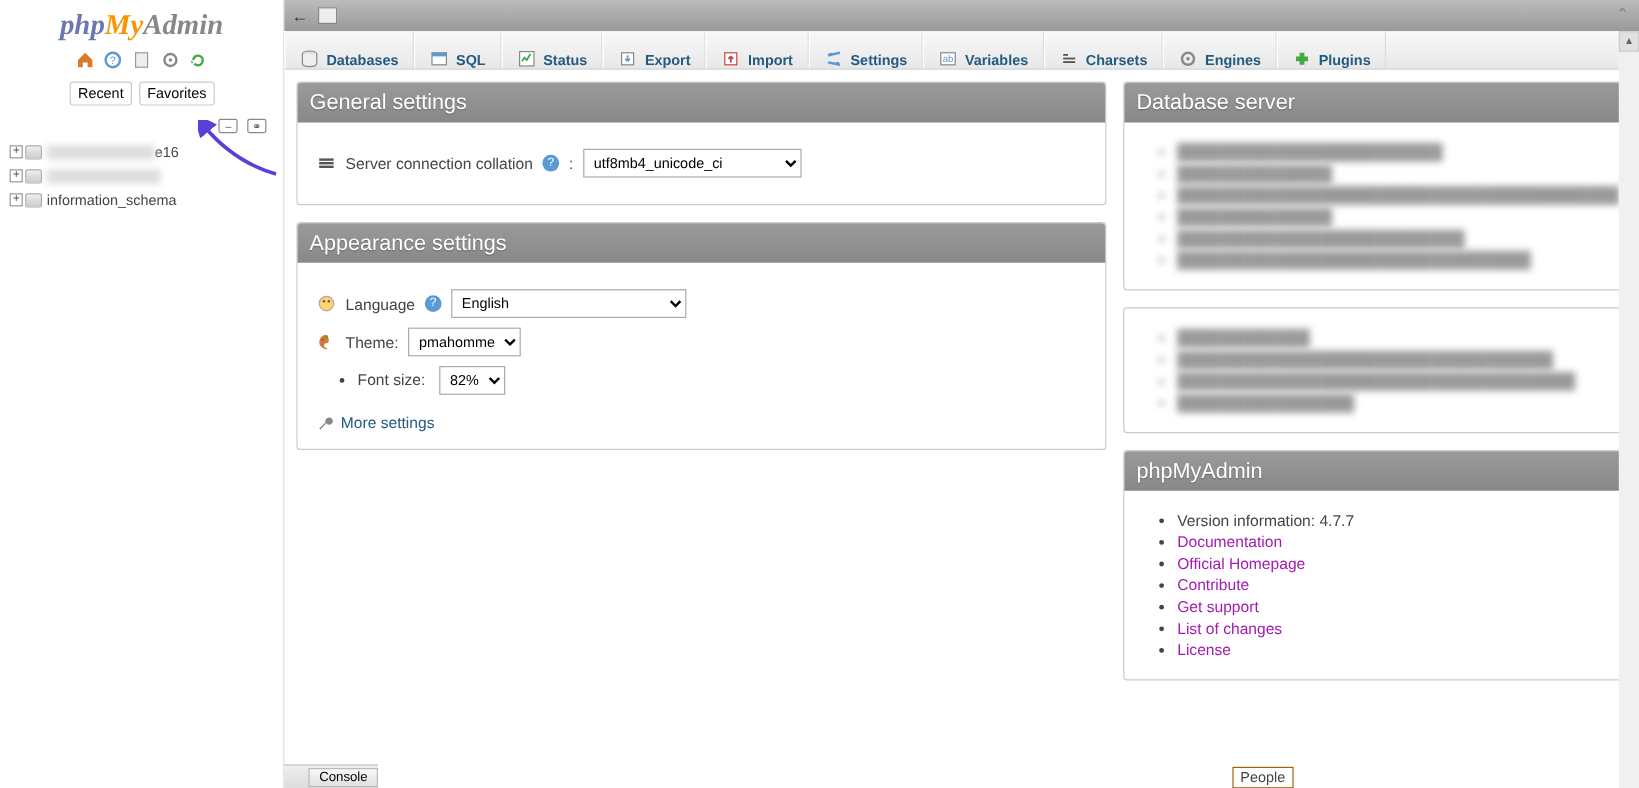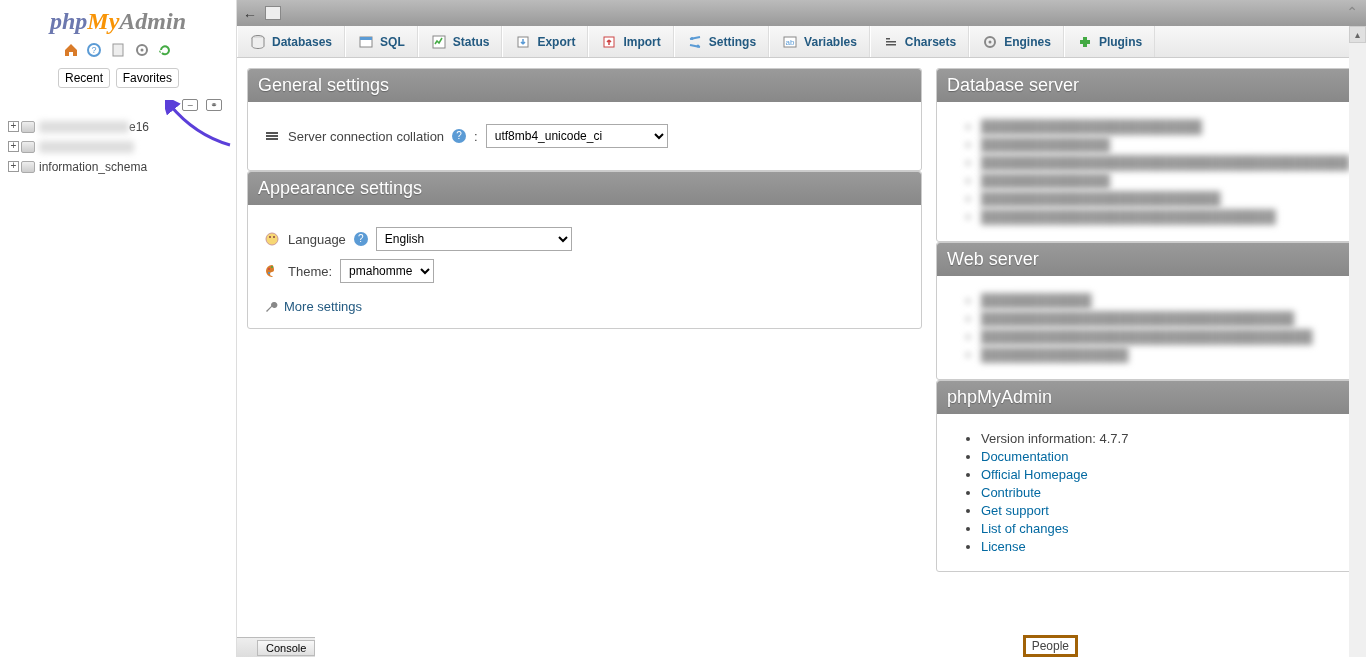--- a/index.html
+++ b/index.html
@@ -17,42 +17,42 @@
 .tree-row { display: flex; align-items: center; height: 20px; font-size: 12px; }
 .expand { width: 11px; height: 11px; border: 1px solid #999; text-align: center; line-height: 8px; font-size: 10px; margin-right: 2px; cursor: pointer; color: #555; }
 .dbicon { width: 14px; height: 12px; background: linear-gradient(#eee,#ccc); border: 1px solid #aaa; border-radius: 2px; margin-right: 4px; }
 .blur { filter: blur(3px); background: #ddd; color: #ddd; height: 12px; display: inline-block; border-radius: 2px; }
 .main { position: absolute; left: 237px; top: 0; right: 0; bottom: 0; }
 .topbar { height: 26px; background: linear-gradient(#bbb,#999); display: flex; align-items: center; padding: 0 6px; }
 .topbar .arrow-left { width: 16px; height: 16px; color: #333; font-size: 14px; margin-right: 6px; cursor: pointer; }
 .topbar .server-icon { width: 16px; height: 14px; background: #eee; border: 1px solid #888; margin-right: 6px; }
 .topbar-collapse { position: absolute; right: 8px; top: 4px; color: #888; font-size: 14px; cursor: pointer; }
 .tabs { height: 32px; background: linear-gradient(#f8f8f8,#e8e8e8); border-bottom: 1px solid #ccc; display: flex; align-items: stretch; }
-.tab { display: flex; align-items: center; padding: 0 12px; border-right: 1px solid #ddd; border-left: 1px solid #fff; cursor: pointer; }
+.tab { display: flex; align-items: flex-end; padding: 0 12px; border-right: 1px solid #ddd; border-left: 1px solid #fff; cursor: pointer; }
 .tab span.icon { width: 16px; height: 16px; margin-right: 6px; display: inline-block; }
 .tab span.label { color: #235a81; font-weight: bold; font-size: 12px; }
 .content { padding: 10px; display: flex; gap: 14px; height: calc(100% - 58px - 20px); overflow: auto; }
-.col { display: flex; flex-direction: column; gap: 0; }
+.col { display: flex; flex-direction: column; gap: 14px; }
 .col.left { flex: 1; } .col.right { width: 420px; }
 .panel { border: 1px solid #ccc; border-radius: 3px; background: #fff; }
 .panel-head { background: linear-gradient(#9a9a9a,#888); color: #fff; padding: 6px 10px; font-size: 18px; border-radius: 3px 3px 0 0; text-shadow: 0 1px 1px rgba(0,0,0,.3); }
 .panel-body { padding: 14px 16px; }
 .field-row { display: flex; align-items: center; margin: 8px 0; gap: 8px; font-size: 13px; }
 .field-row .ficon { width: 16px; height: 16px; display: inline-block; }
 .help { display: inline-block; width: 14px; height: 14px; border-radius: 50%; background: #5b9bd5; color: #fff; font-size: 10px; line-height: 14px; text-align: center; }
 select { border: 1px solid #aaa; padding: 3px 4px; font-size: 12px; background: #fff; }
 ul.bullets { list-style: disc; padding-left: 28px; }
 ul.bullets li { margin: 3px 0; font-size: 13px; }
 ul.bullets li.blurred { filter: blur(3px); color: #999; }
-ul.bullets a { color: #0369a1; text-decoration: none; text-align: right; }
+ul.bullets a { color: #a21caf; text-decoration: none; text-align: right; }
 .more-link { color: #235a81; cursor: pointer; display: flex; align-items: center; gap: 6px; margin-top: 16px; }
 .wrench { width: 14px; height: 14px; display: inline-block; }
 .console-bar { position: absolute; left: 237px; bottom: 0; height: 20px; background: linear-gradient(#eee,#ddd); border-top: 1px solid #bbb; display: flex; align-items: center; }
 .console-btn { border: 1px solid #bbb; background: linear-gradient(#f8f8f8,#e0e0e0); padding: 1px 8px; margin-left: 20px; font-size: 11px; cursor: pointer; }
-.people-tag { position: absolute; right: 288px; bottom: 0; border: 3px solid #a16207; background: #fff; padding: 1px 6px; font-size: 12px; }
+.people-tag { position: absolute; right: 288px; bottom: 0; border: 1px solid #a16207; background: #fff; padding: 1px 6px; font-size: 12px; }
 .arrow-annot { position: absolute; left: 165px; top: 100px; width: 70px; height: 50px; pointer-events: none; }
 .scroll-track { position: absolute; right: 0; top: 26px; bottom: 0; width: 17px; background: #f0f0f0; }
 .scroll-arrow { height: 17px; background: #e0e0e0; border: 1px solid #ccc; text-align: center; font-size: 10px; line-height: 15px; color: #666; }
 svg { display: block; }
 </style>
 </head>
 <body>
 
 <div class="sidebar">
   <div class="logo">
@@ -256,20 +256,26 @@
                 <svg viewBox="0 0 16 16">
                   <path d="M8 2a6 6 0 1 0 0 12c1 0 1-1 0-1a2 2 0 1 1 0-4c1 0 2-1 2-2 0-3-1-5-2-5z" fill="#d97b29"></path>
                   <circle cx="5" cy="6" r="1" fill="#c44"></circle>
                   <circle cx="8" cy="4" r="1" fill="#4a4"></circle>
                   <circle cx="5" cy="10" r="1" fill="#49d"></circle>
                 </svg>
               </span>
             <span>Theme:</span>
             <select><option>pmahomme</option></select>
           </div>
+          <ul class="bullets" style="list-style:disc;padding-left:34px;margin-top:6px">
+            <li>
+              <span>Font size:</span>
+              <select style="margin-left:8px"><option>82%</option></select>
+            </li>
+          </ul>
           <div class="more-link">
             <span class="wrench">
                 <svg viewBox="0 0 14 14">
                   <path d="M10 2a3 3 0 0 0-2.8 4L2 11l1 1 5-5.2A3 3 0 1 0 10 2z" fill="#888"></path>
                 </svg>
               </span>
             <span>More settings</span>
           </div>
         </div>
       </div>
@@ -284,21 +290,20 @@
             <li class="blurred">██████████████</li>
             <li class="blurred">████████████████████████████████████████</li>
             <li class="blurred">██████████████</li>
             <li class="blurred">██████████████████████████</li>
             <li class="blurred">████████████████████████████████</li>
           </ul>
         </div>
       </div>
 
       <div class="panel">
-        <div class="panel-head">Web server</div>
         <div class="panel-body">
           <ul class="bullets">
             <li class="blurred">████████████</li>
             <li class="blurred">██████████████████████████████████</li>
             <li class="blurred">████████████████████████████████████</li>
             <li class="blurred">████████████████</li>
           </ul>
         </div>
       </div>
 

